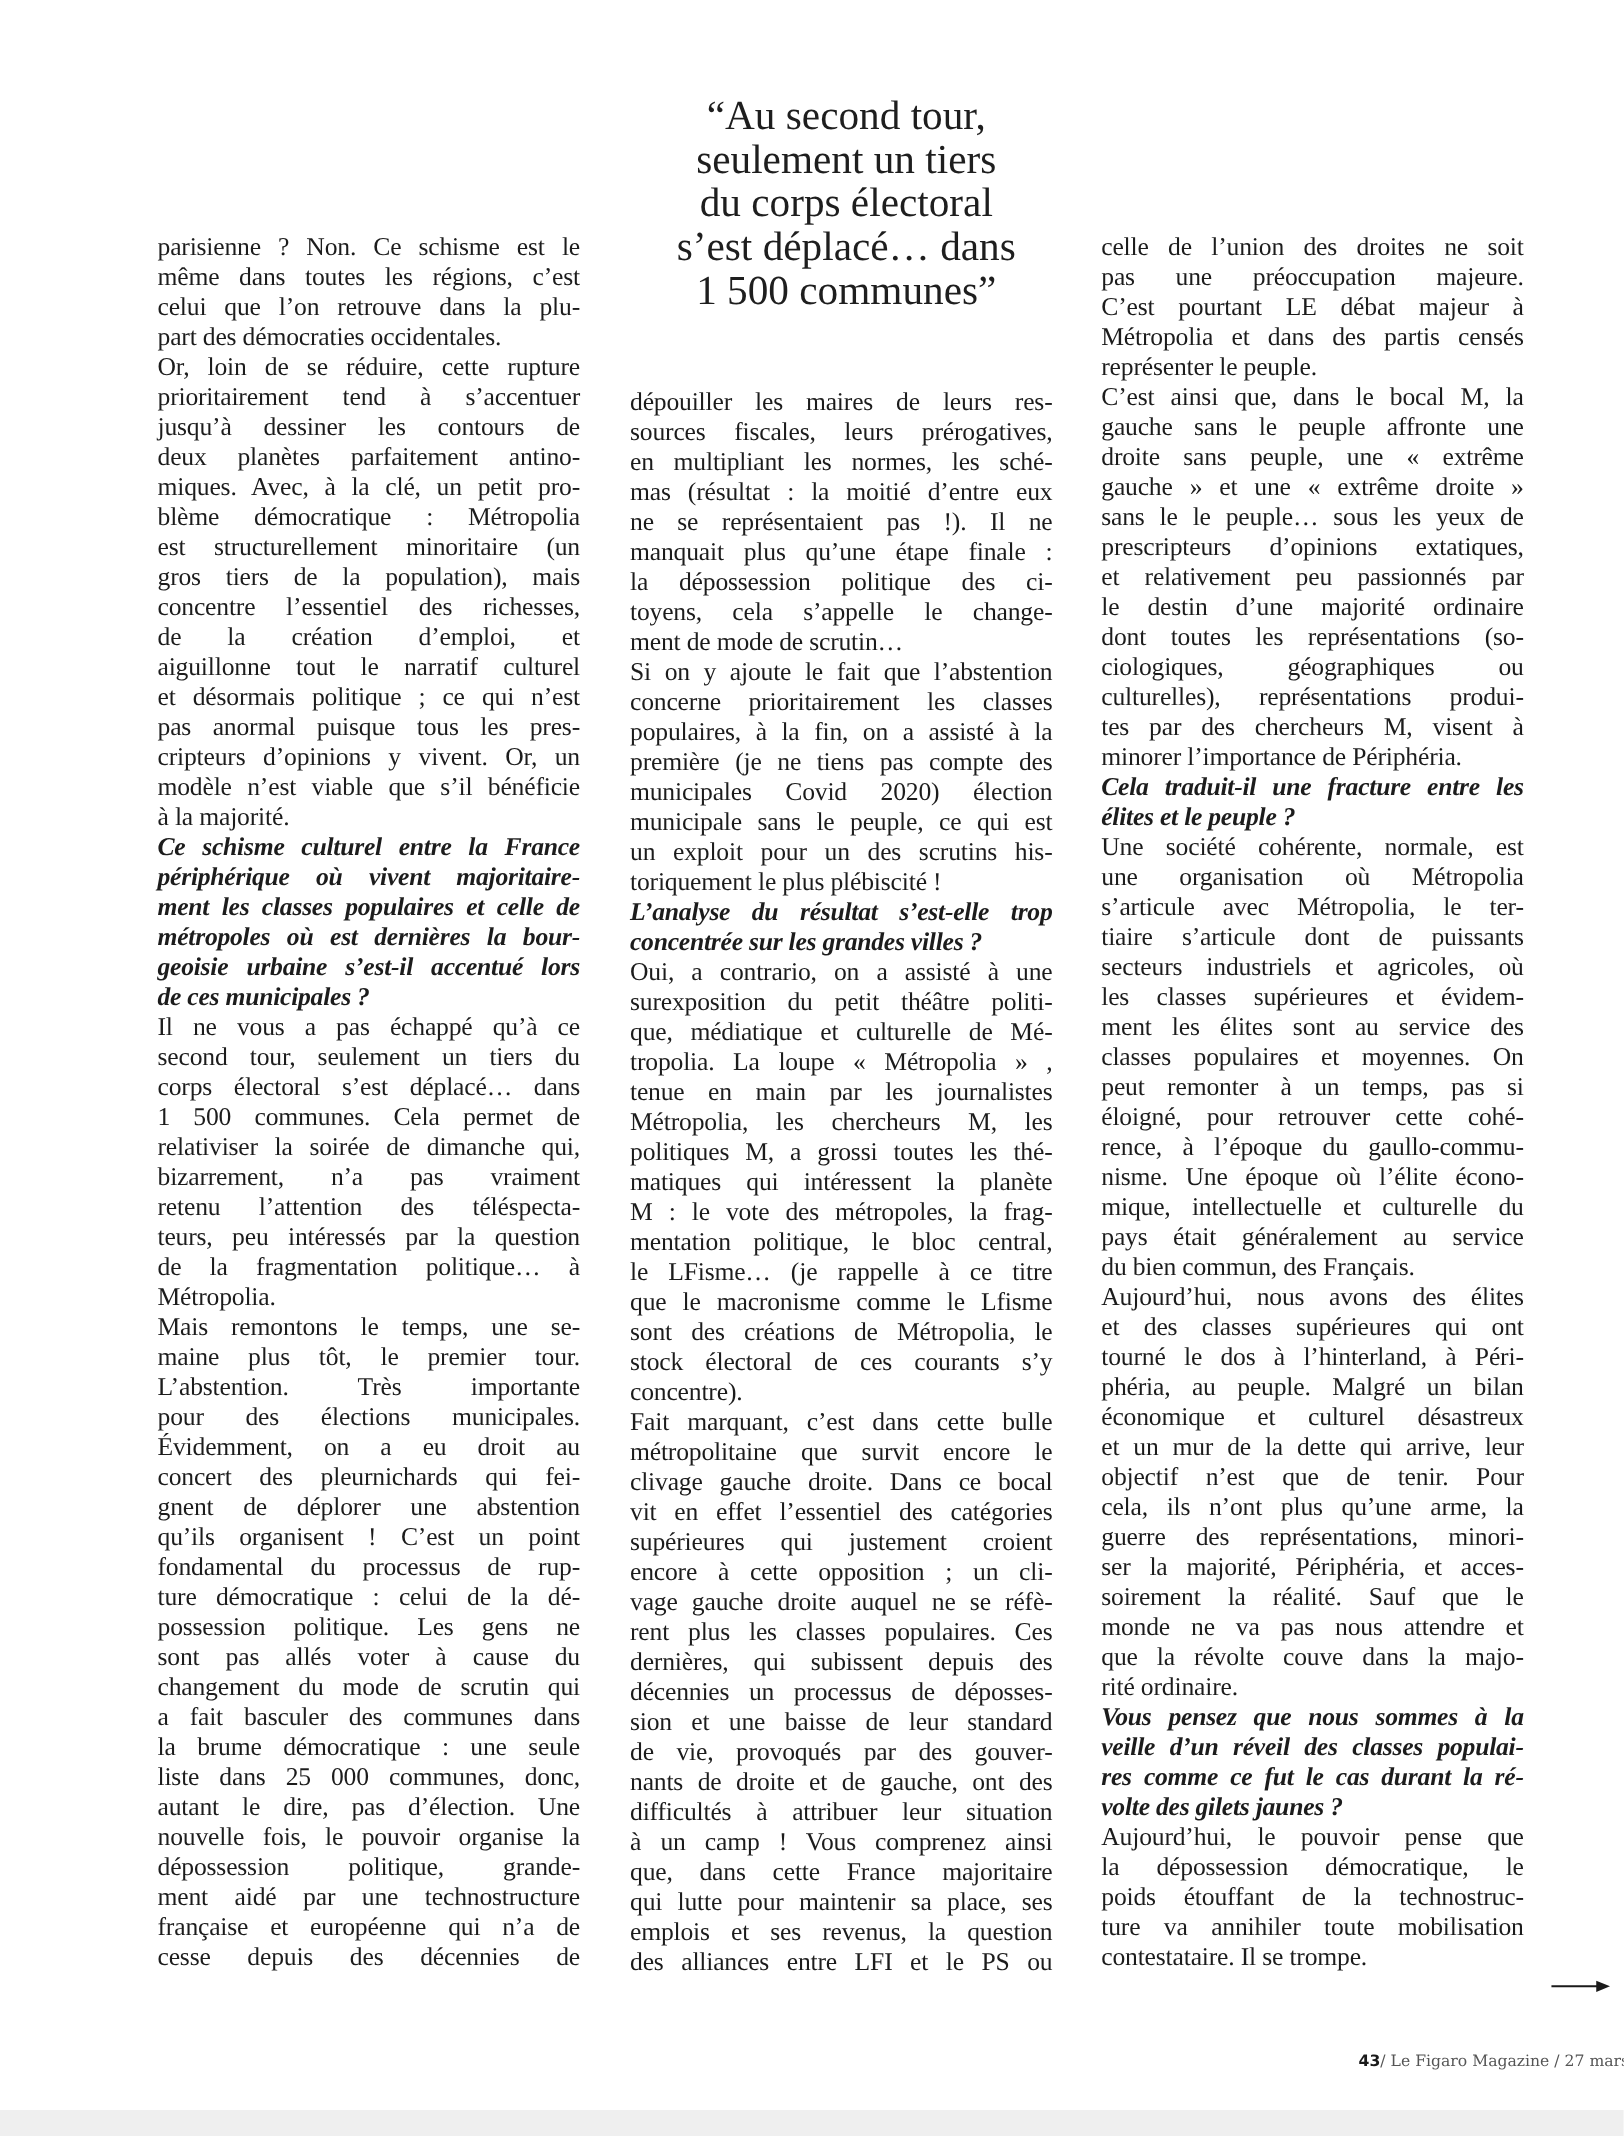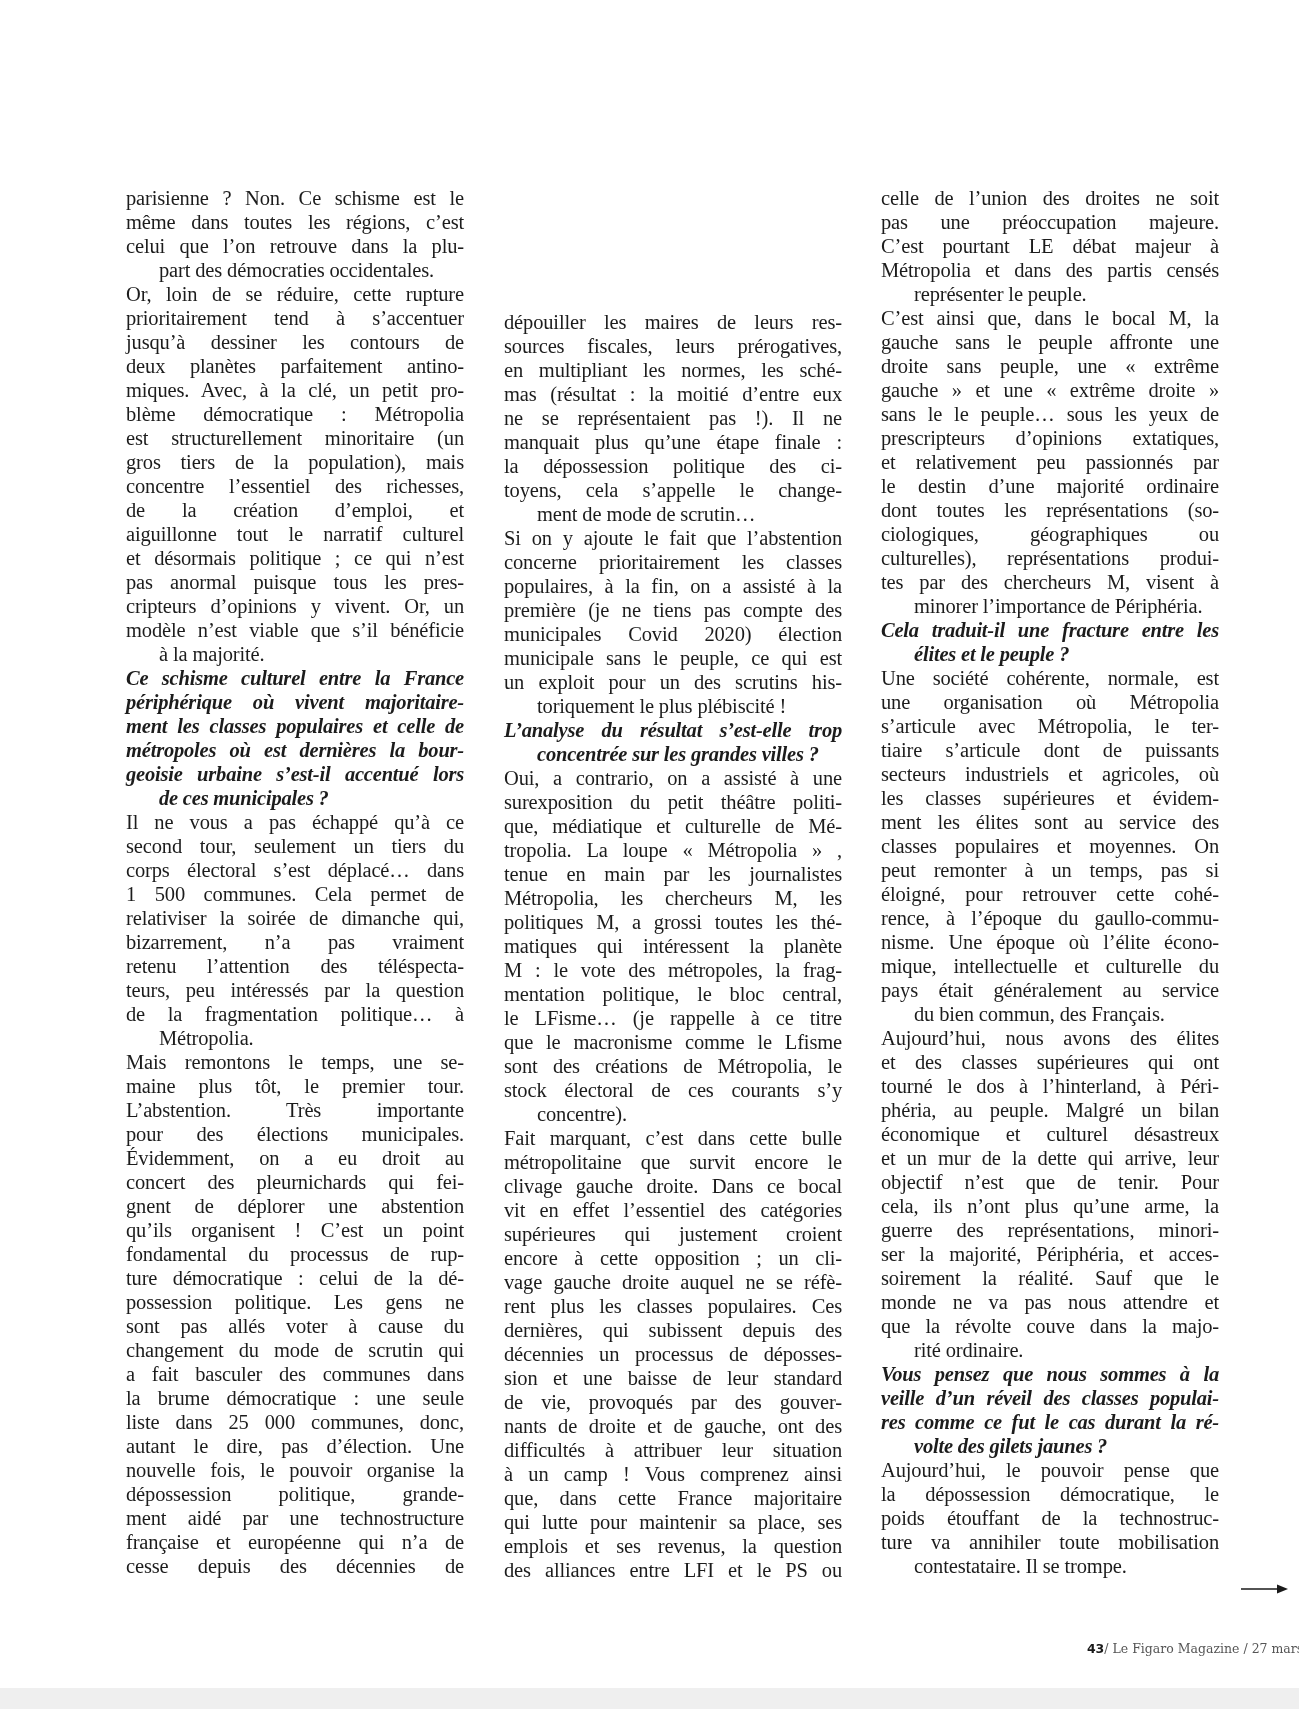--- a/index.html
+++ b/index.html
@@ -20,21 +20,21 @@
     .line {
       display: block;
       height: 24px;
       line-height: 24px;
       font-size: 20.5px;
       white-space: nowrap;
       text-align: justify;
       text-align-last: justify;
       letter-spacing: -0.15px;
     }
-    .line.last { text-align-last: left; margin-left: 33px; }
+    .line.last { text-align-last: left; }
     .line.q { font-weight: bold; font-style: italic; letter-spacing: -0.2px; }
 
     .pullquote {
       position: absolute; left: 482px; top: 76px; width: 390px;
       text-align: center; font-size: 33px; line-height: 35px; color: #1e1e1e;
     }
     .pullquote .pq-line { display: block; white-space: nowrap; }
 
     .footer {
       position: absolute; left: 0; top: 1641px; width: 1299px; text-align: right;
@@ -42,20 +42,27 @@
     }
     .footer .pnum { font-family: "DejaVu Sans", sans-serif; font-weight: bold; color: #1a1a1a; }
 
     .arrow { position: absolute; left: 1241px; top: 1583px; width: 48px; height: 12px; }
   </style>
 </head>
 <body>
 
 <div class="page">
 
+  <div class="pullquote">
+    <span class="pq-line">“Au second tour,</span>
+    <span class="pq-line">seulement un tiers</span>
+    <span class="pq-line">du corps électoral</span>
+    <span class="pq-line">s’est déplacé… dans</span>
+    <span class="pq-line">1 500 communes”</span>
+  </div>
 
   <div class="column" id="col1">
       <span class="line">parisienne ? Non. Ce schisme est le</span>
       <span class="line">même dans toutes les régions, c’est</span>
       <span class="line">celui que l’on retrouve dans la plu-</span>
       <span class="line last">part des démocraties occidentales.</span>
       <span class="line">Or, loin de se réduire, cette rupture</span>
       <span class="line">prioritairement tend à s’accentuer</span>
       <span class="line">jusqu’à dessiner les contours de</span>
       <span class="line">deux planètes parfaitement antino-</span>

